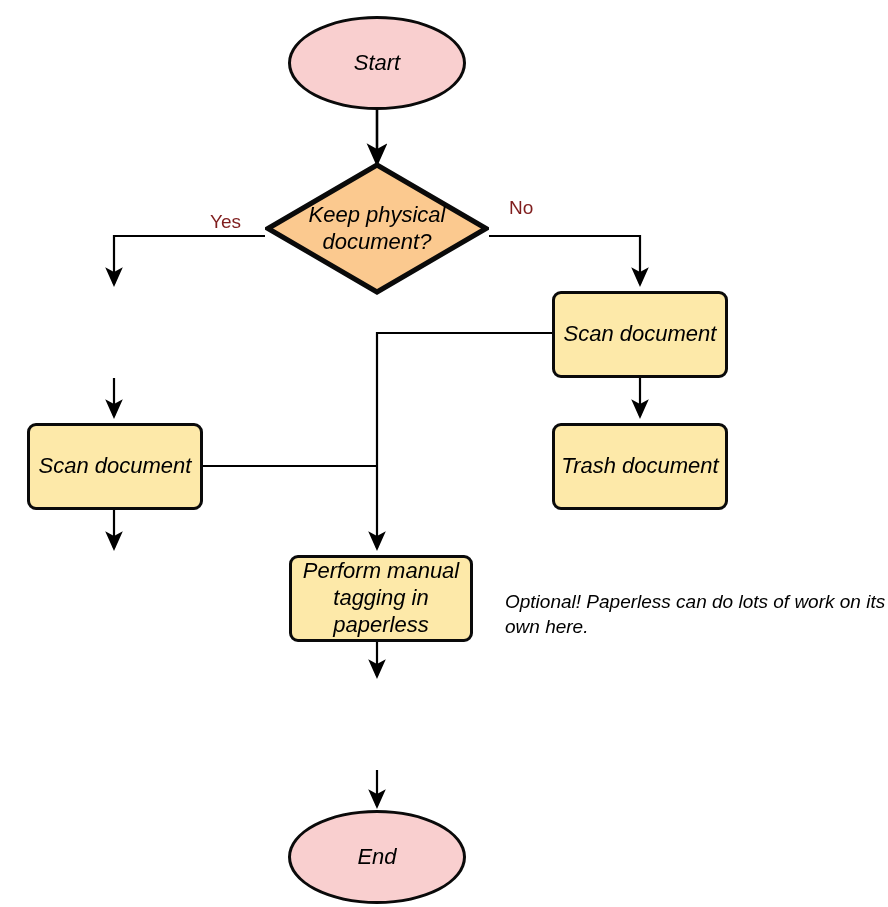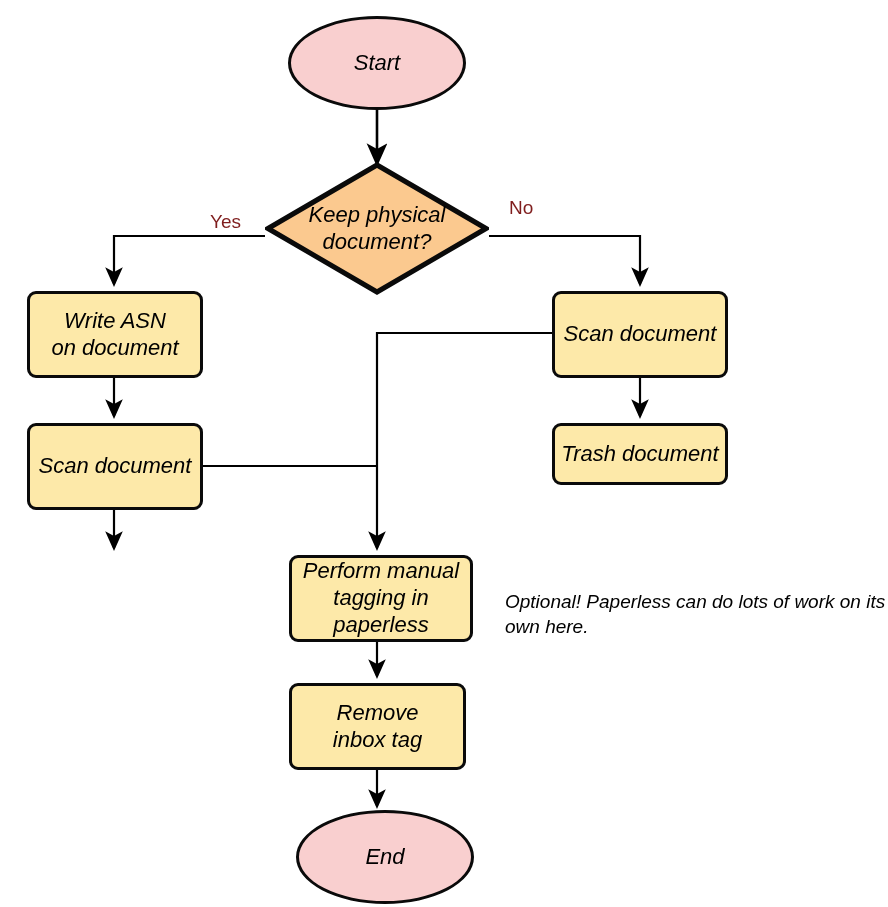--- a/index.html
+++ b/index.html
@@ -117,50 +117,42 @@
   </div>
 
   <div class="node decision" style="left:265px; top:162px; width:224px; height:133px;">
     <svg class="decision-shape" viewBox="0 0 224 133" preserveAspectRatio="none" xmlns="http://www.w3.org/2000/svg">
       <polygon points="112,3 221,66.5 112,130 3,66.5" fill="#fbc98f" stroke="#0a0a0a" stroke-width="5" stroke-linejoin="miter"></polygon>
     </svg>
     <span class="decision-label">Keep physical
 document?</span>
   </div>
 
-  <div class="node process" style="left:27px; top:291px; width:176px; height:87px;">
-    <span>Write ASN
-on document</span>
-  </div>
 
   <div class="node process" style="left:27px; top:423px; width:176px; height:87px;">
     <span>Scan document</span>
   </div>
 
 
   <div class="node process" style="left:552px; top:291px; width:176px; height:87px;">
     <span>Scan document</span>
   </div>
 
-  <div class="node process" style="left:552px; top:423px; width:176px; height:62px;">
+  <div class="node process" style="left:552px; top:423px; width:176px; height:87px;">
     <span>Trash document</span>
   </div>
 
   <div class="node process" style="left:289px; top:555px; width:184px; height:87px;">
     <span>Perform manual
 tagging in
 paperless</span>
   </div>
 
-  <div class="node process" style="left:289px; top:683px; width:177px; height:87px;">
-    <span>Remove
-inbox tag</span>
-  </div>
 
-  <div class="node terminator" style="left:296px; top:810px; width:178px; height:94px;">
+  <div class="node terminator" style="left:288px; top:810px; width:178px; height:94px;">
     <span>End</span>
   </div>
 
   <div class="edge-label" style="left:210px; top:211px;">Yes</div>
 
   <div class="edge-label" style="left:509px; top:197px;">No</div>
 
   <div class="note" style="left:505px; top:589px; width:400px;">Optional! Paperless can do lots of work on its own here.</div>
 
 </div>

